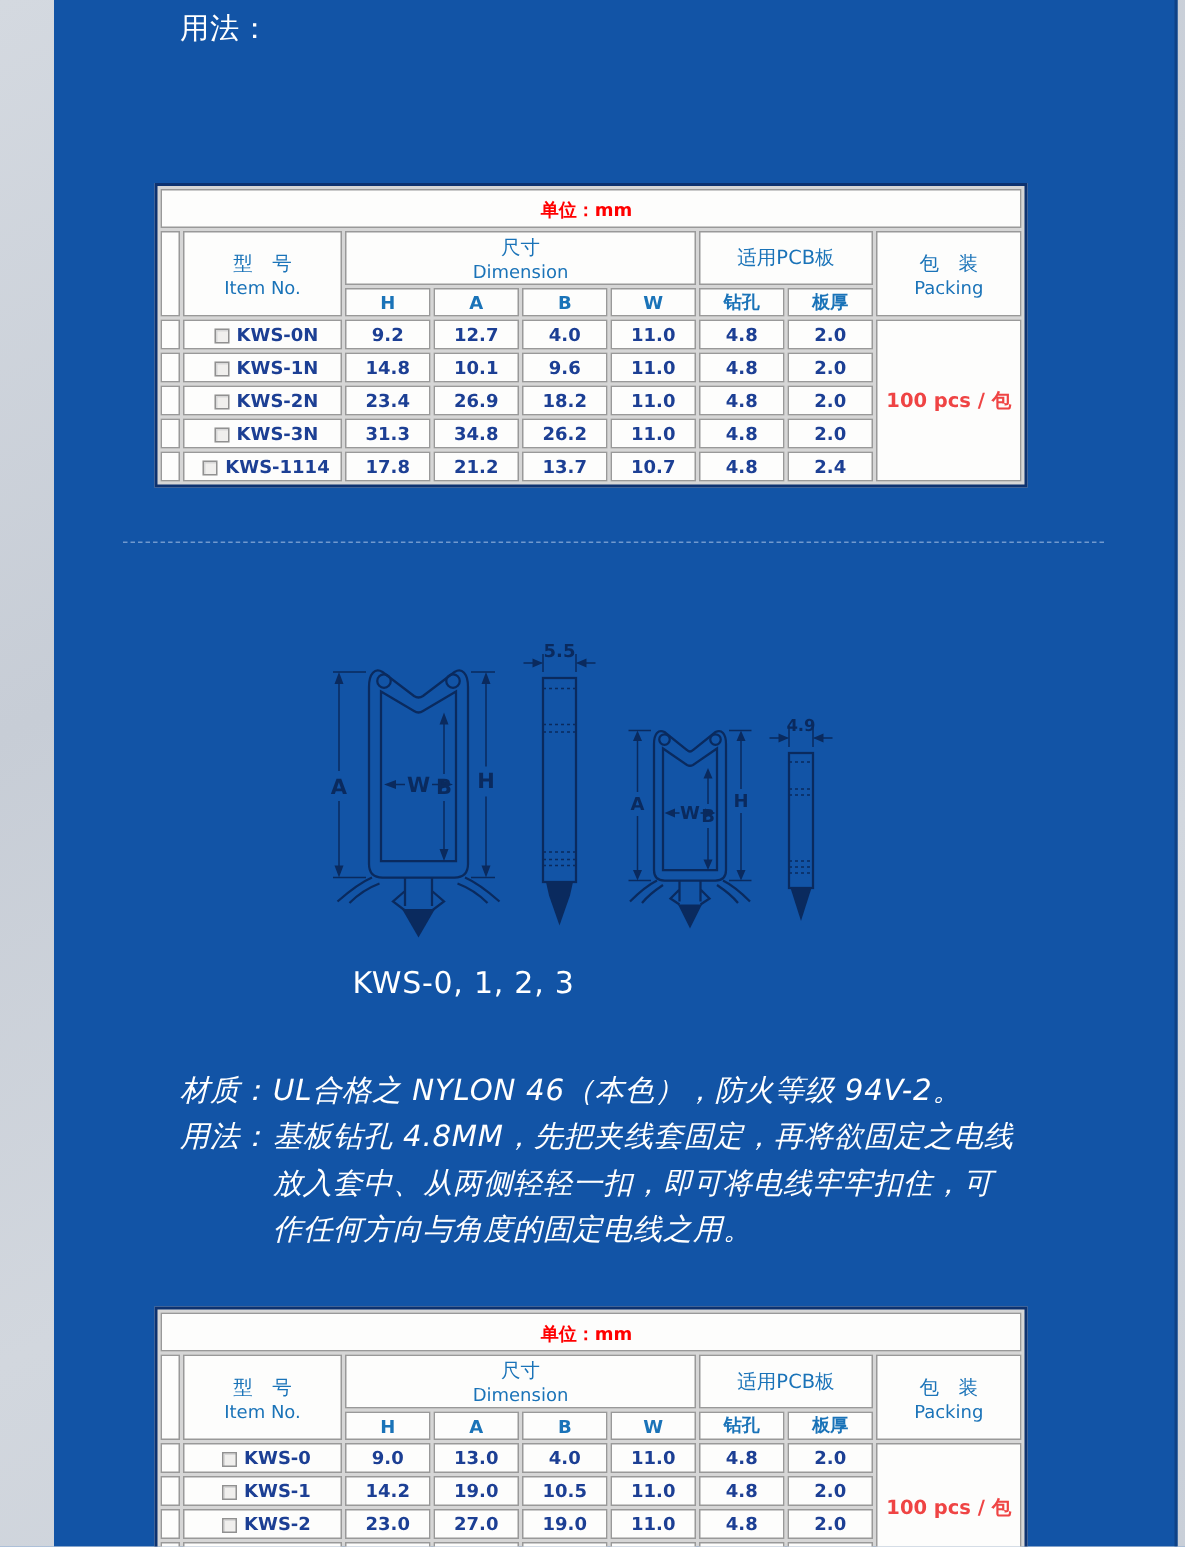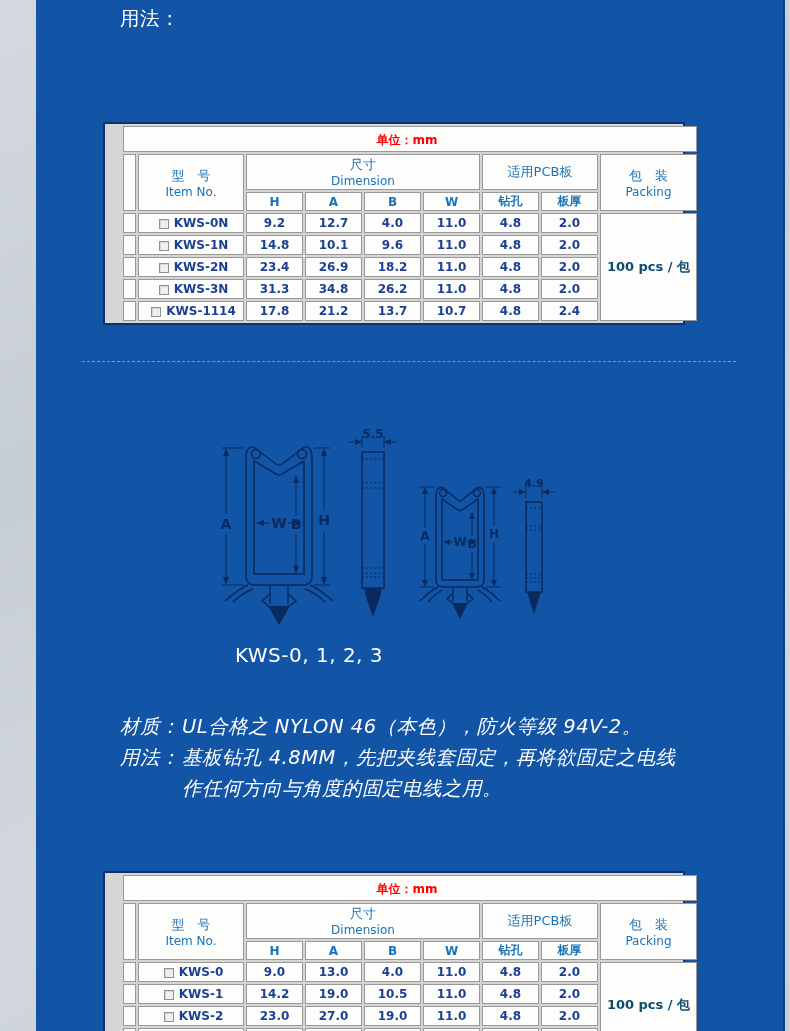--- a/index.html
+++ b/index.html
@@ -18,31 +18,31 @@
   .txtblock .lbl { flex:0 0 62px; white-space:nowrap; }
   .txtblock .lines { }
   .txtblock .lines div { white-space:nowrap; }
   #intro { left:84px; top:3px; }
   #specs { left:84px; top:711px; flex-direction:column;font-style:italic; }
   #specs .row { display:flex; }
   
   .tbl-wrap { position:absolute; left:67px; width:582px; border:2px solid #0d3270; background:#d6d6d6; }
   #tbl1 { top:122px; }
   #tbl2 { top:871px; }
-  table.spec { border-collapse:separate; border-spacing:2px; width:100%; table-layout:fixed;margin-left:16px; }
+  table.spec { border-collapse:separate; border-spacing:2px; width:100%; table-layout:fixed; }
   table.spec td { border:1px solid #999999; background:#fdfdfc; text-align:center; vertical-align:middle; overflow:hidden; }
   td.unit { background:#f3f2f0; text-align:right; padding:2px 6px 2px 0; height:18px; }
   .unit span { color:#ff0000; font-weight:bold; font-size:12px; }
   td.hdr { background:#d4eafb; color:#1a73b8; font-size:13px; height:36px; }
   td.hdr .en { font-size:12px; }
   td.sub { background:#d4eafb; color:#1a73b8; font-size:12px; font-weight:bold; height:19px; }
   td.c0 { background:#fdfdfc; }
   td.item { text-align:left; padding-left:5px; }
   td.data, td.item { color:#1c3f94; font-weight:bold; font-size:12px; height:20px; }
-  td.pack { background:#f1f0ee; color:#0c4a6e; font-weight:bold; font-size:13px; }
+  td.pack { background:#f1f0ee; color:#ef4444; font-weight:bold; font-size:13px; }
   .cb { display:inline-block; width:10px; height:10px; background:#f0efed; border:1px solid #919191;
         box-shadow:inset 1px 1px 0 #d8d8d8; vertical-align:middle; margin-right:5px; }
   
   .divider { position:absolute; left:46px; top:361px; width:654px; border-top:1px dashed rgba(190,210,238,0.55); }
   
   .diag { position:absolute; }
   #diagL { left:176px; top:428px; }
   #diagR { left:380px; top:462px; }
   .diag-label { position:absolute; color:#ffffff; font-size:20px; letter-spacing:0.5px; text-align:center; top:643px; }
   #lblL { left:168px; width:210px; }
@@ -238,20 +238,21 @@
     <div class="row">
       <div class="lbl">材质：</div>
       <div class="lines">
           <div>UL合格之 NYLON 46（本色），防火等级 94V-2。</div>
         </div>
     </div>
     <div class="row">
       <div class="lbl">用法：</div>
       <div class="lines">
         <div>基板钻孔 4.8MM，先把夹线套固定，再将欲固定之电线</div>
+        <div>放入套中、从两侧轻轻一扣，即可将电线牢牢扣住，可</div>
         <div>作任何方向与角度的固定电线之用。</div>
       </div>
     </div>
   </div>
 
   <div class="tbl-wrap" id="tbl2">
     <table class="spec">
       <colgroup>
         <col style="width:13px">
           <col style="width:106px">

